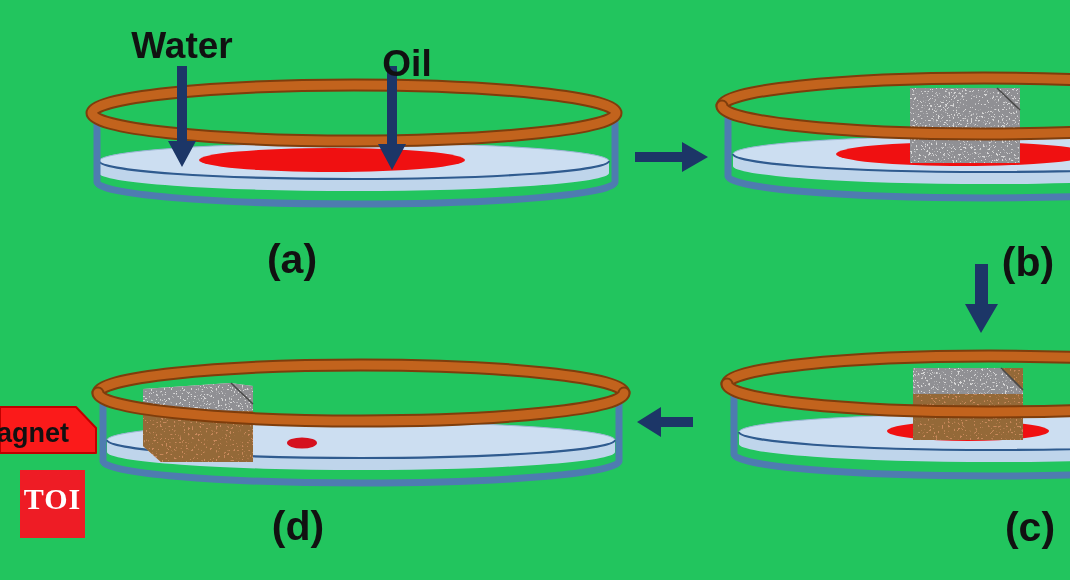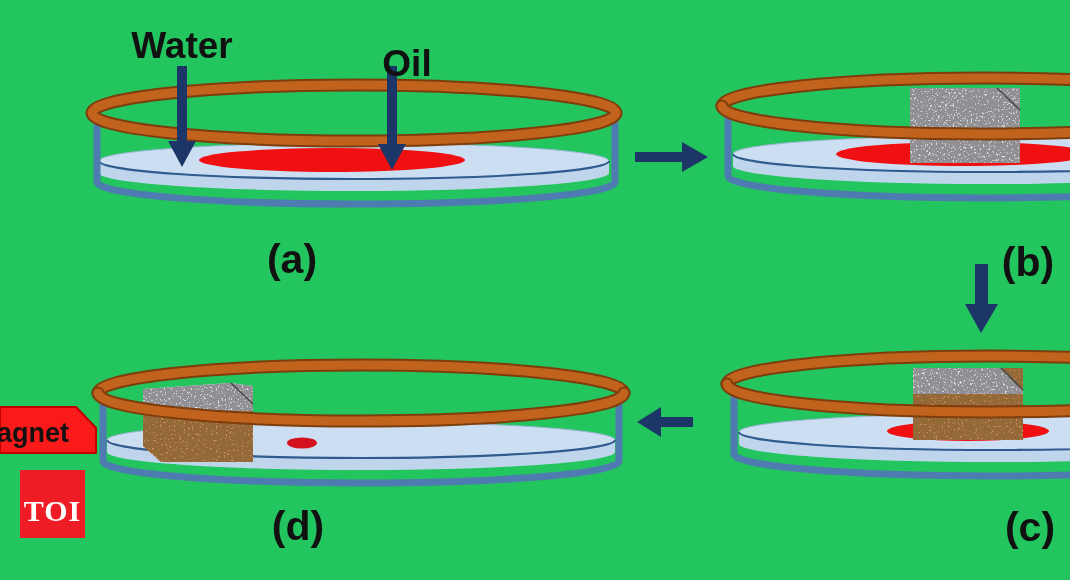--- a/index.html
+++ b/index.html
@@ -13,21 +13,21 @@
     color:var(--text,#111);font-weight:bold;white-space:nowrap;line-height:1;
   }
   .lbl-annot{font-size:37px;letter-spacing:0px;}
   .lbl-caption{font-size:41px;}
   .magnet-label{
     position:absolute;left:-3px;top:419px;width:90px;font-size:27px;
     font-weight:bold;color:#111;line-height:1.1;text-align:left;
   }
   .toi{
     position:absolute;left:20px;top:470px;width:65px;height:68px;
-    background:var(--watermark_bg,#EE1C25);display:flex;align-items:center;
+    background:var(--watermark_bg,#EE1C25);display:flex;align-items:flex-start;
     justify-content:center;padding-top:0;box-sizing:border-box;
   }
   .toi-text{
     font-family:"Liberation Serif",serif;font-weight:bold;color:#ffffff;
     font-size:30px;margin-top:14px;letter-spacing:1px;line-height:1;
   }
   
   .ring-edge{fill:none;stroke:var(--ring_edge,#7E3D0C);stroke-width:13;stroke-linecap:round;}
   .ring-core{fill:none;stroke:var(--ring,#C2631D);stroke-width:9;stroke-linecap:round;}
   .wall{fill:none;stroke:var(--wall,#4E7CB0);stroke-width:7;stroke-linecap:round;stroke-linejoin:round;}

